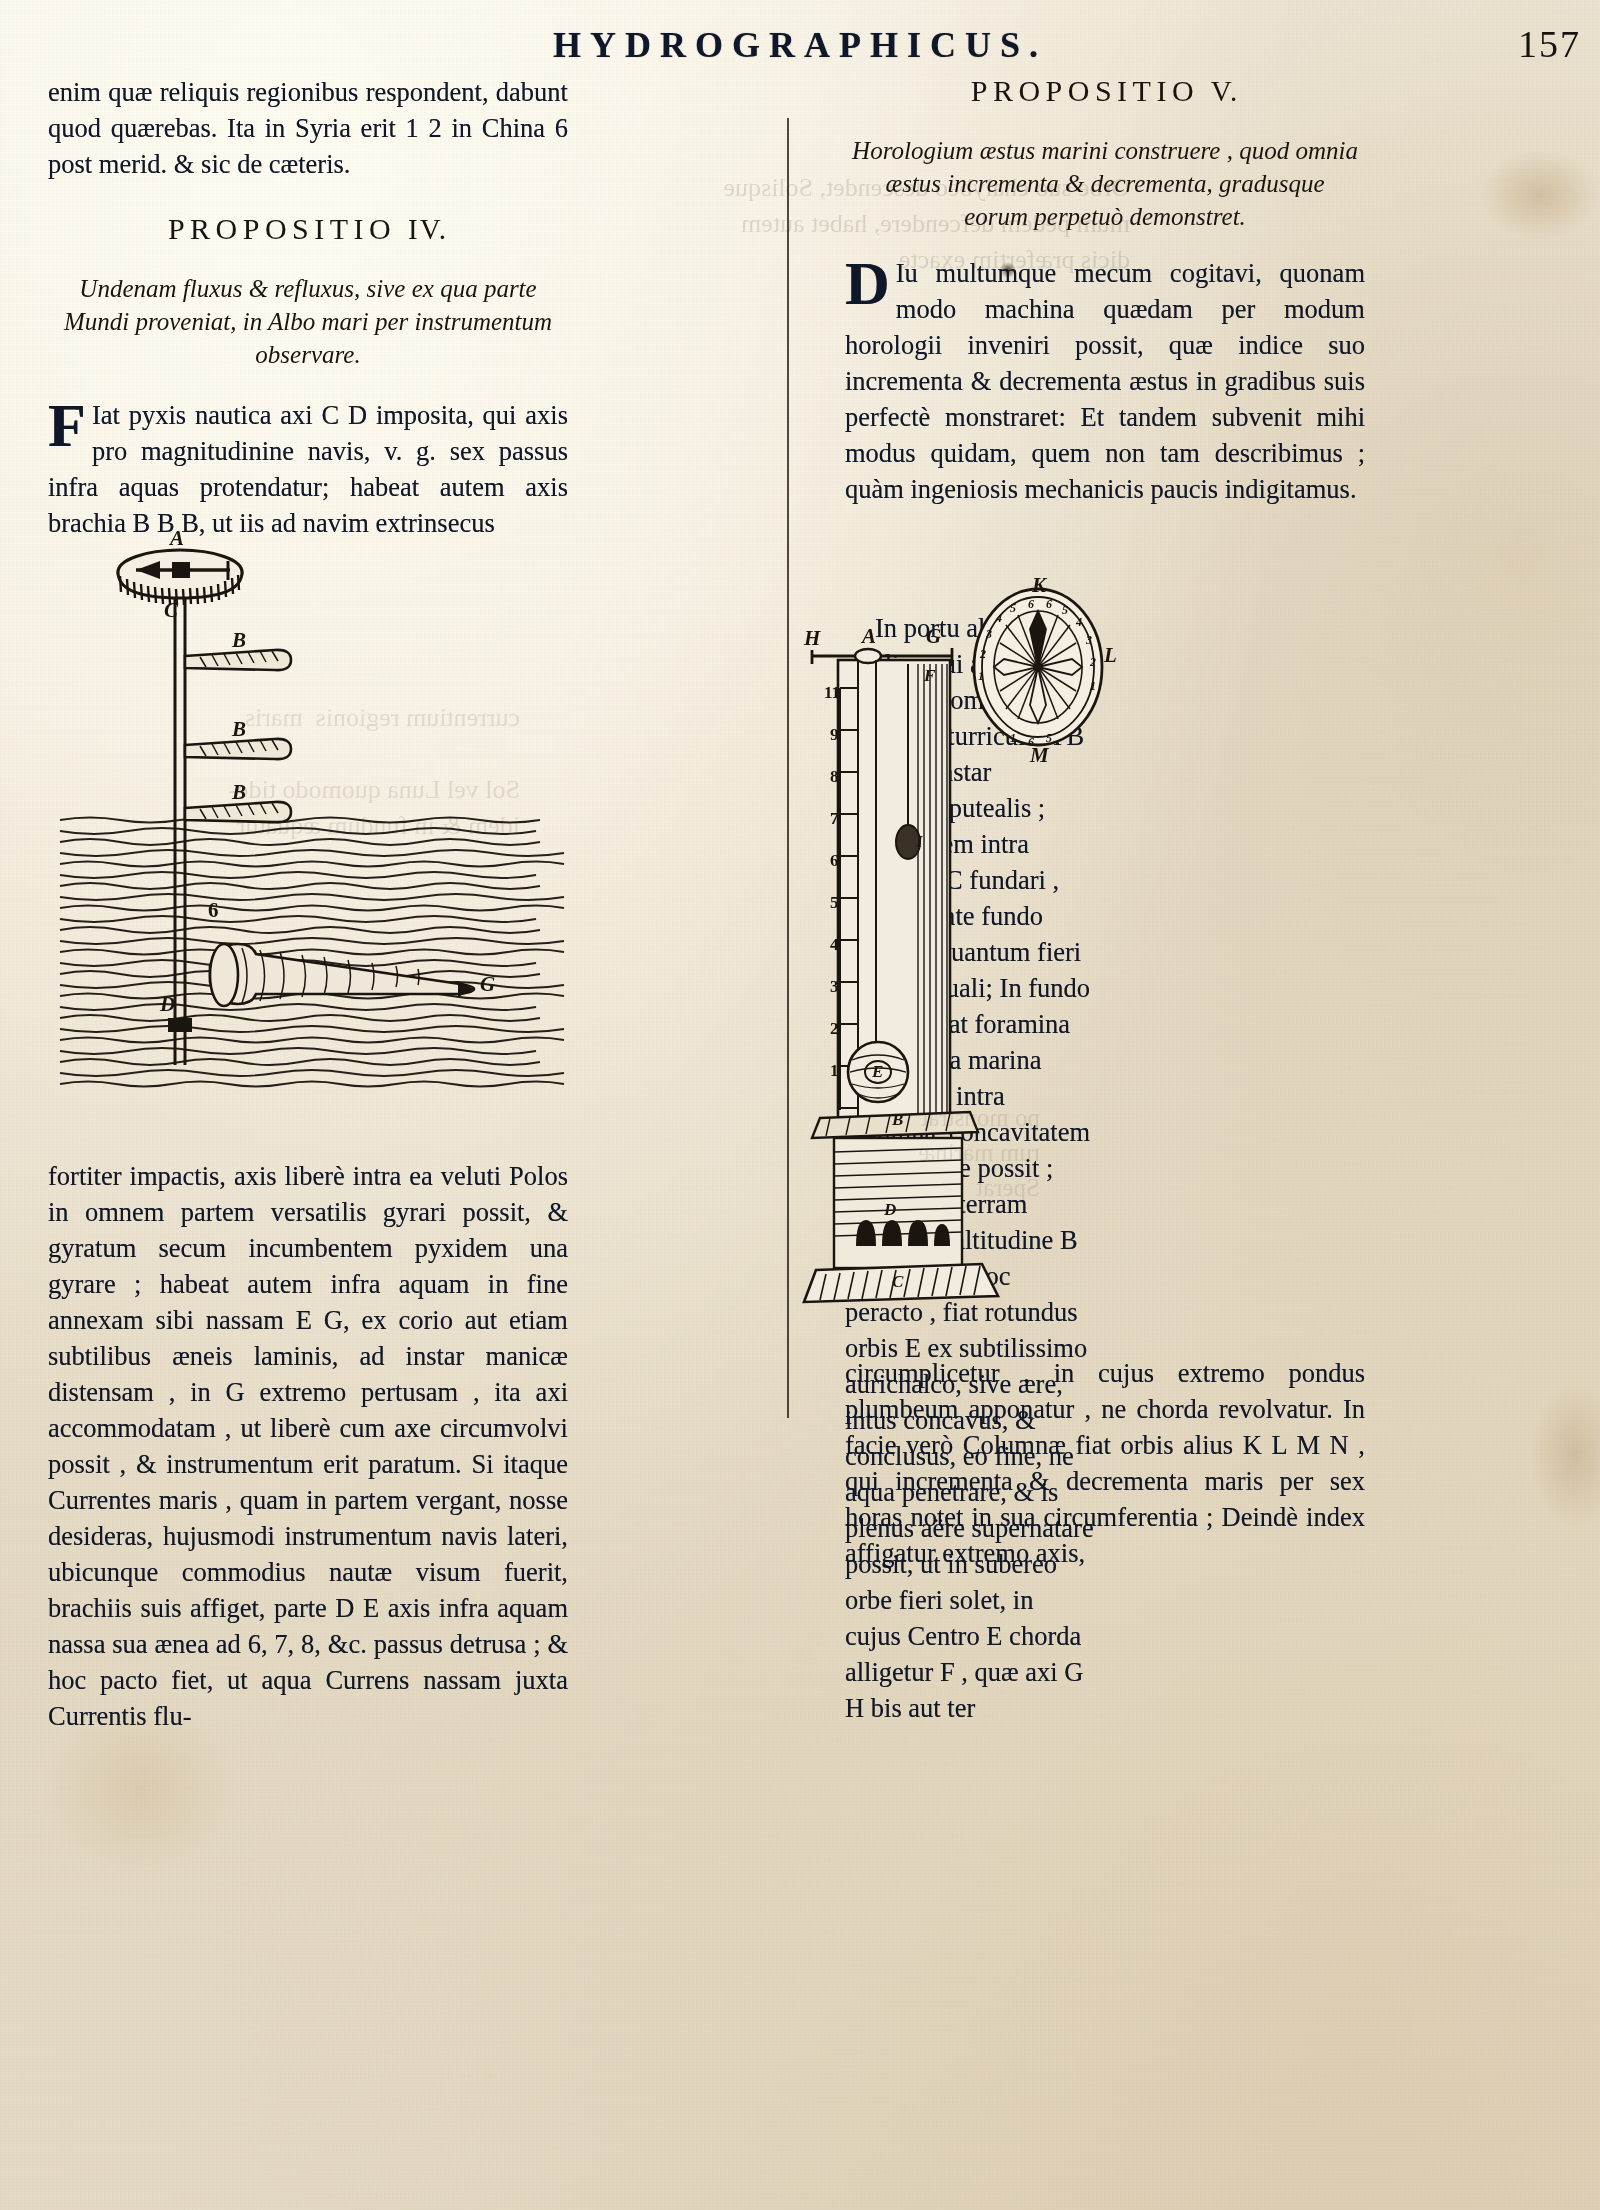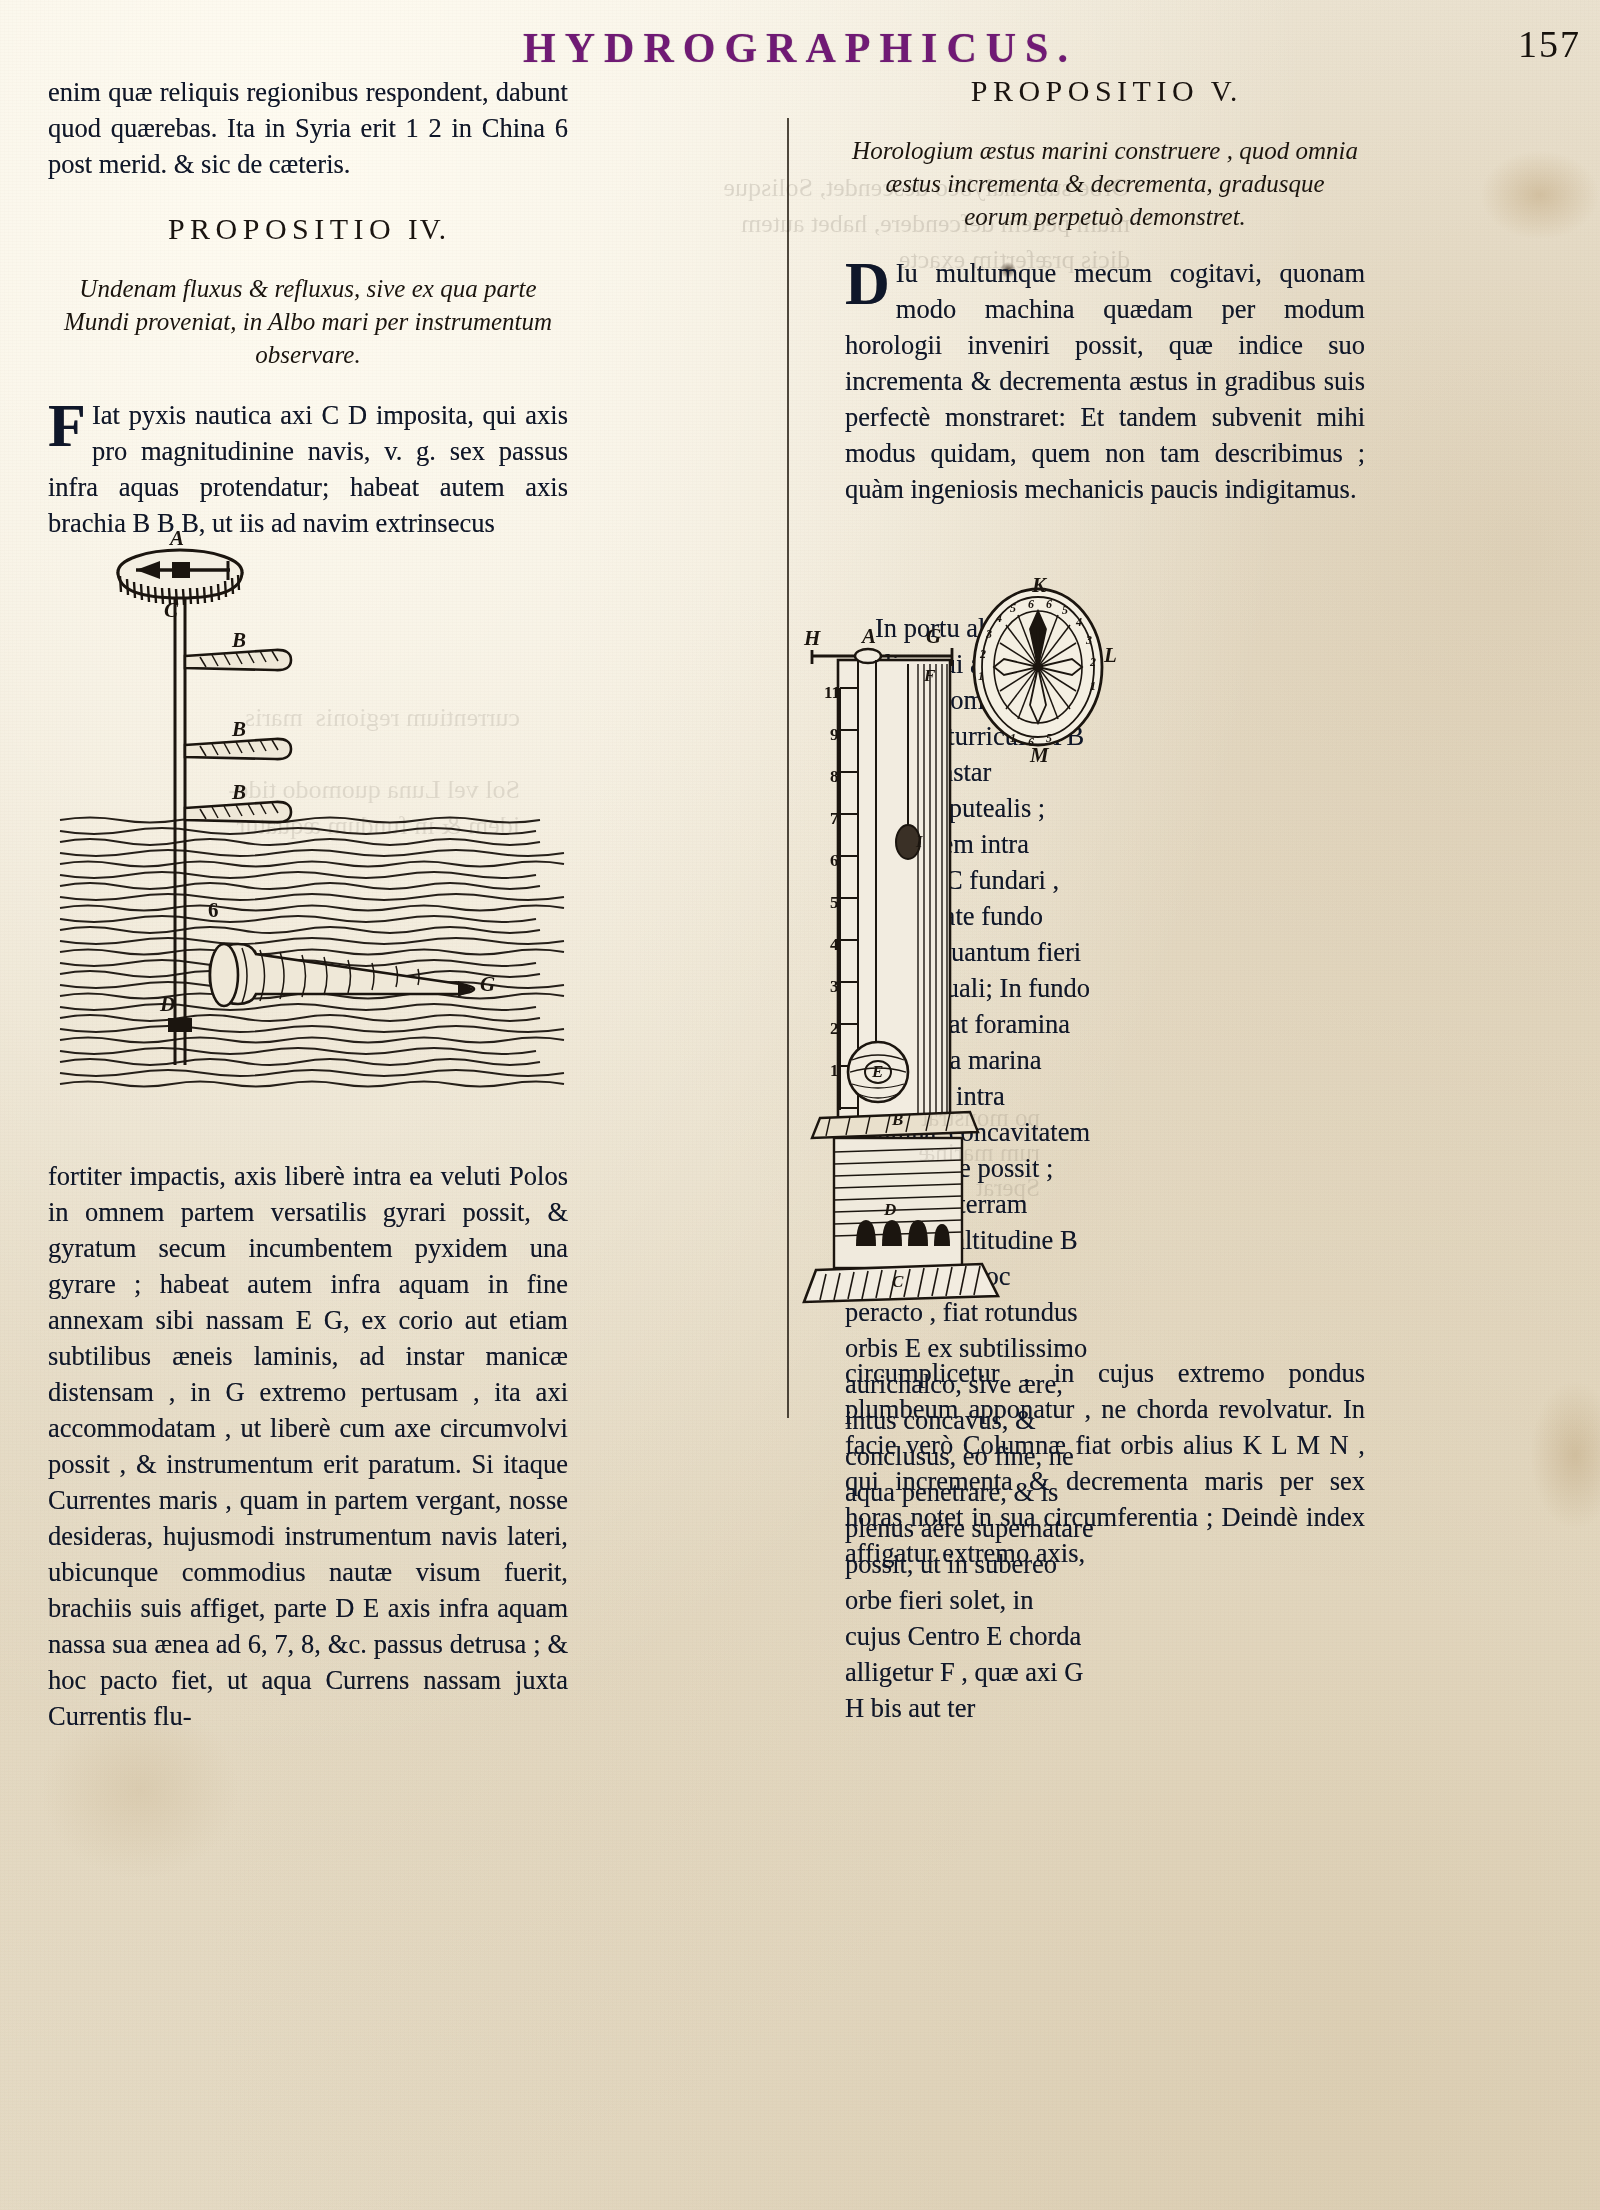--- a/index.html
+++ b/index.html
@@ -29,23 +29,23 @@
       repeating-linear-gradient(90deg, rgba(120,100,70,.045) 0 1px, rgba(0,0,0,0) 1px 4px);
   }
   .blotch{position:absolute;border-radius:50%;pointer-events:none;}
 
   
   #page{position:absolute;inset:0;}
   #runhead{
     position:absolute;left:0;top:24px;width:1600px;text-align:center;
   }
   #runhead .ht{
-    font-size:42px;letter-spacing:9px;font-weight:700;
+    font-size:36px;letter-spacing:9px;font-weight:700;
     font-family:"Liberation Serif", serif;
-    color:#701a75;
+    color:#0f172a;
     text-shadow:0 0 1px rgba(20,15,10,.45);
   }
   #folio{
     position:absolute;right:19px;top:22px;
     font-size:38px;letter-spacing:2px;color:#17120d;
   }
 
   #rule{
     position:absolute;left:787px;top:118px;width:2px;height:1300px;
     background:#2a2218;opacity:.82;

